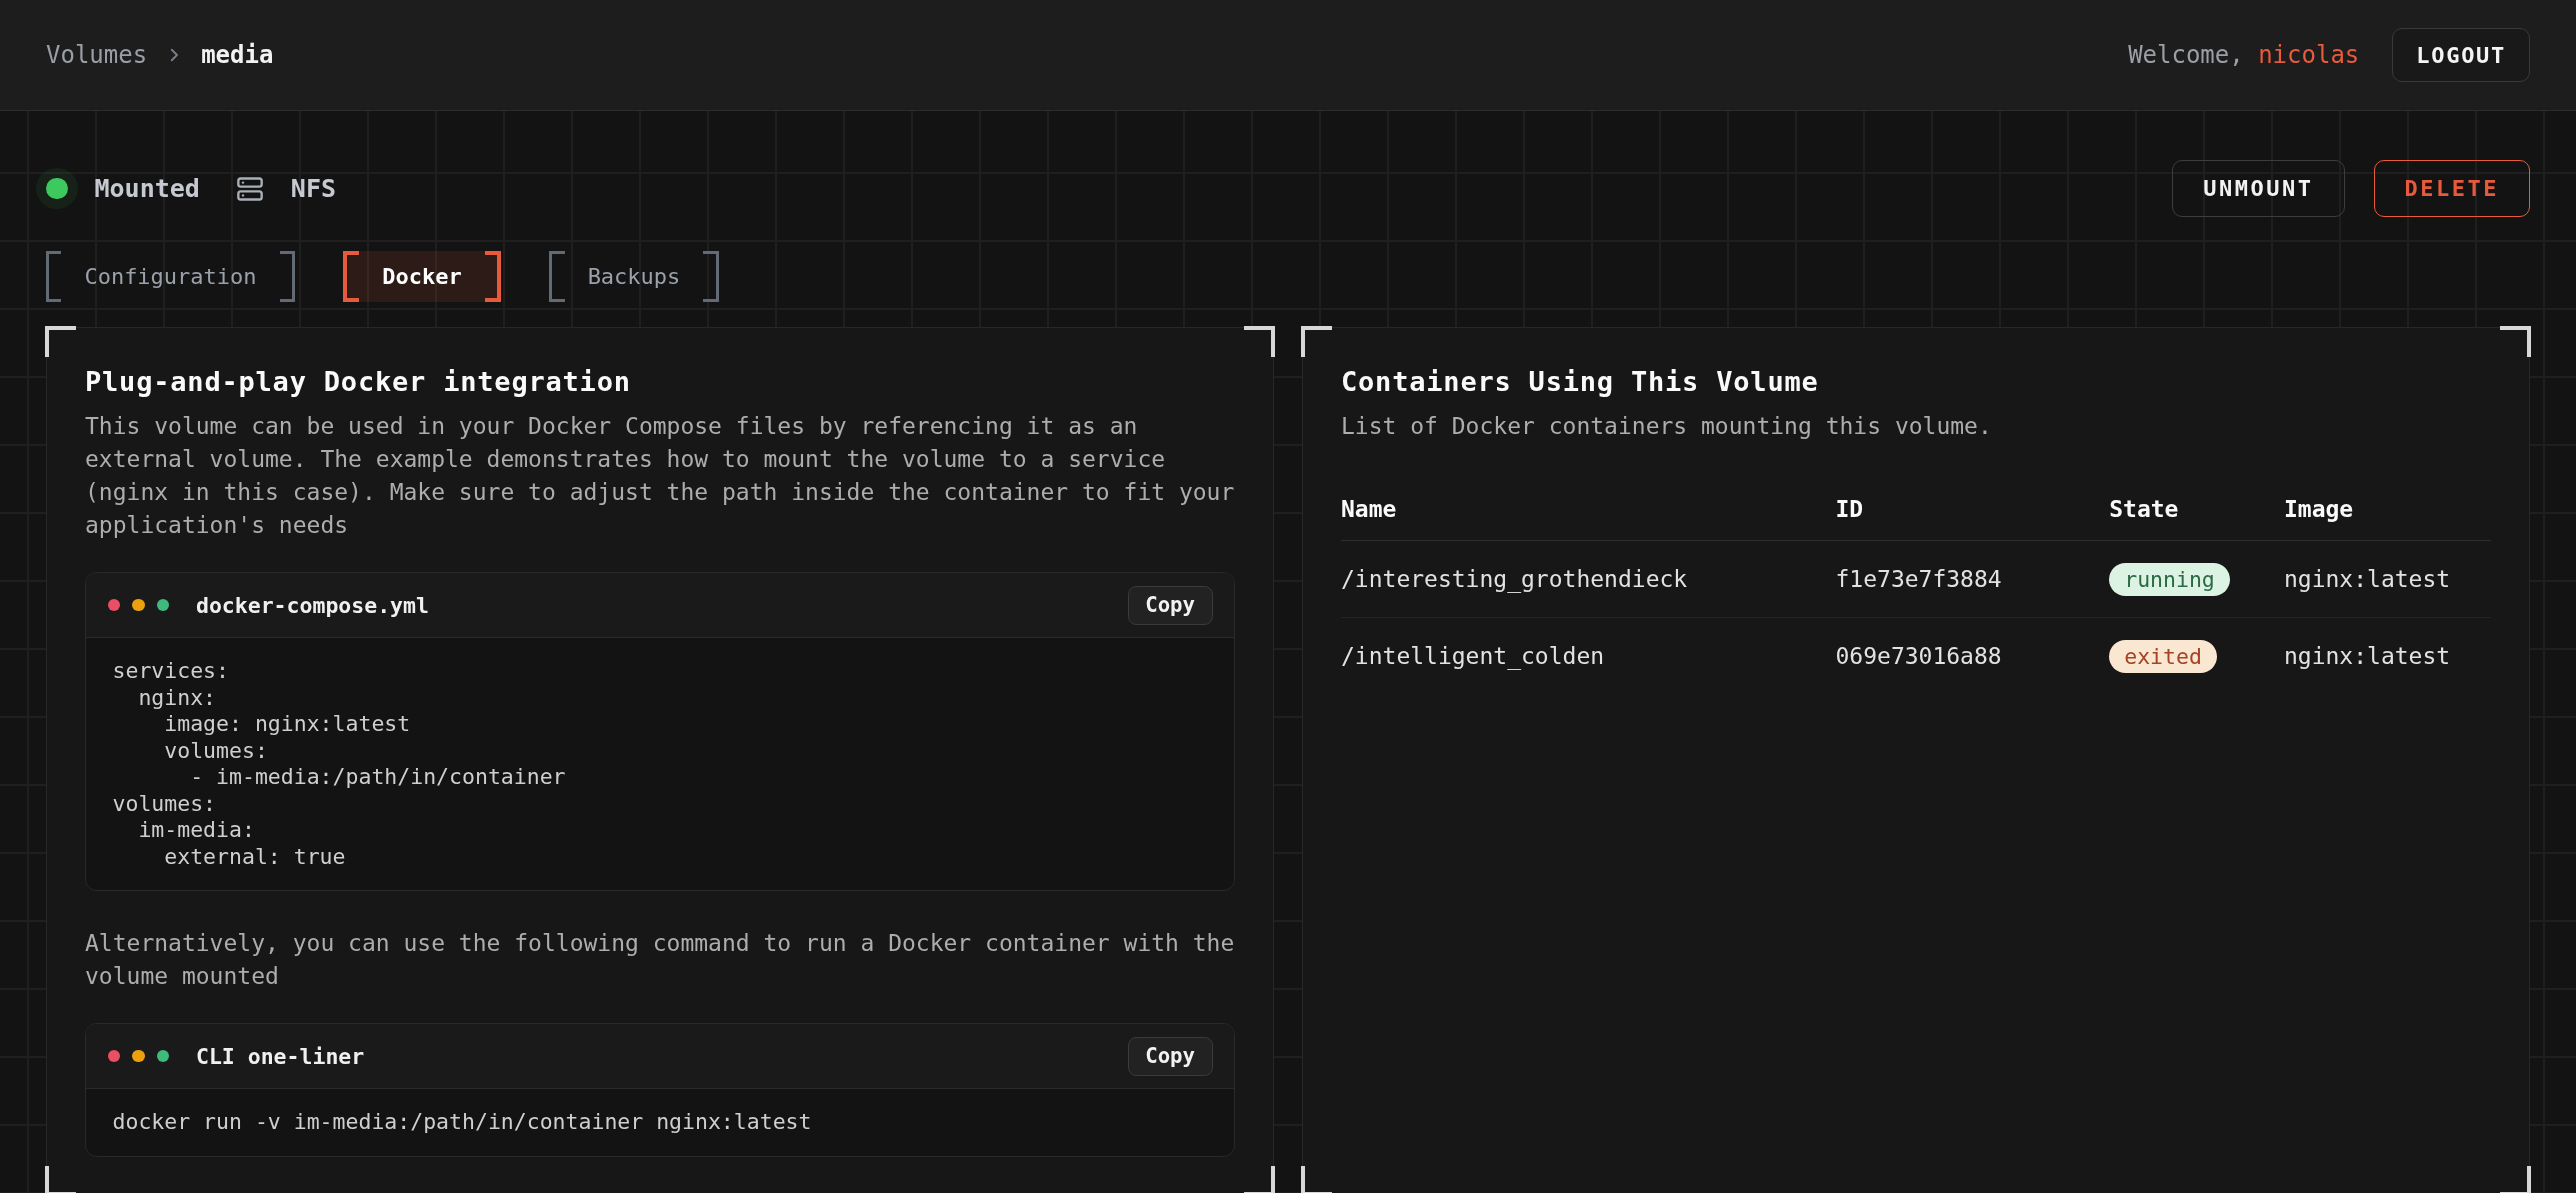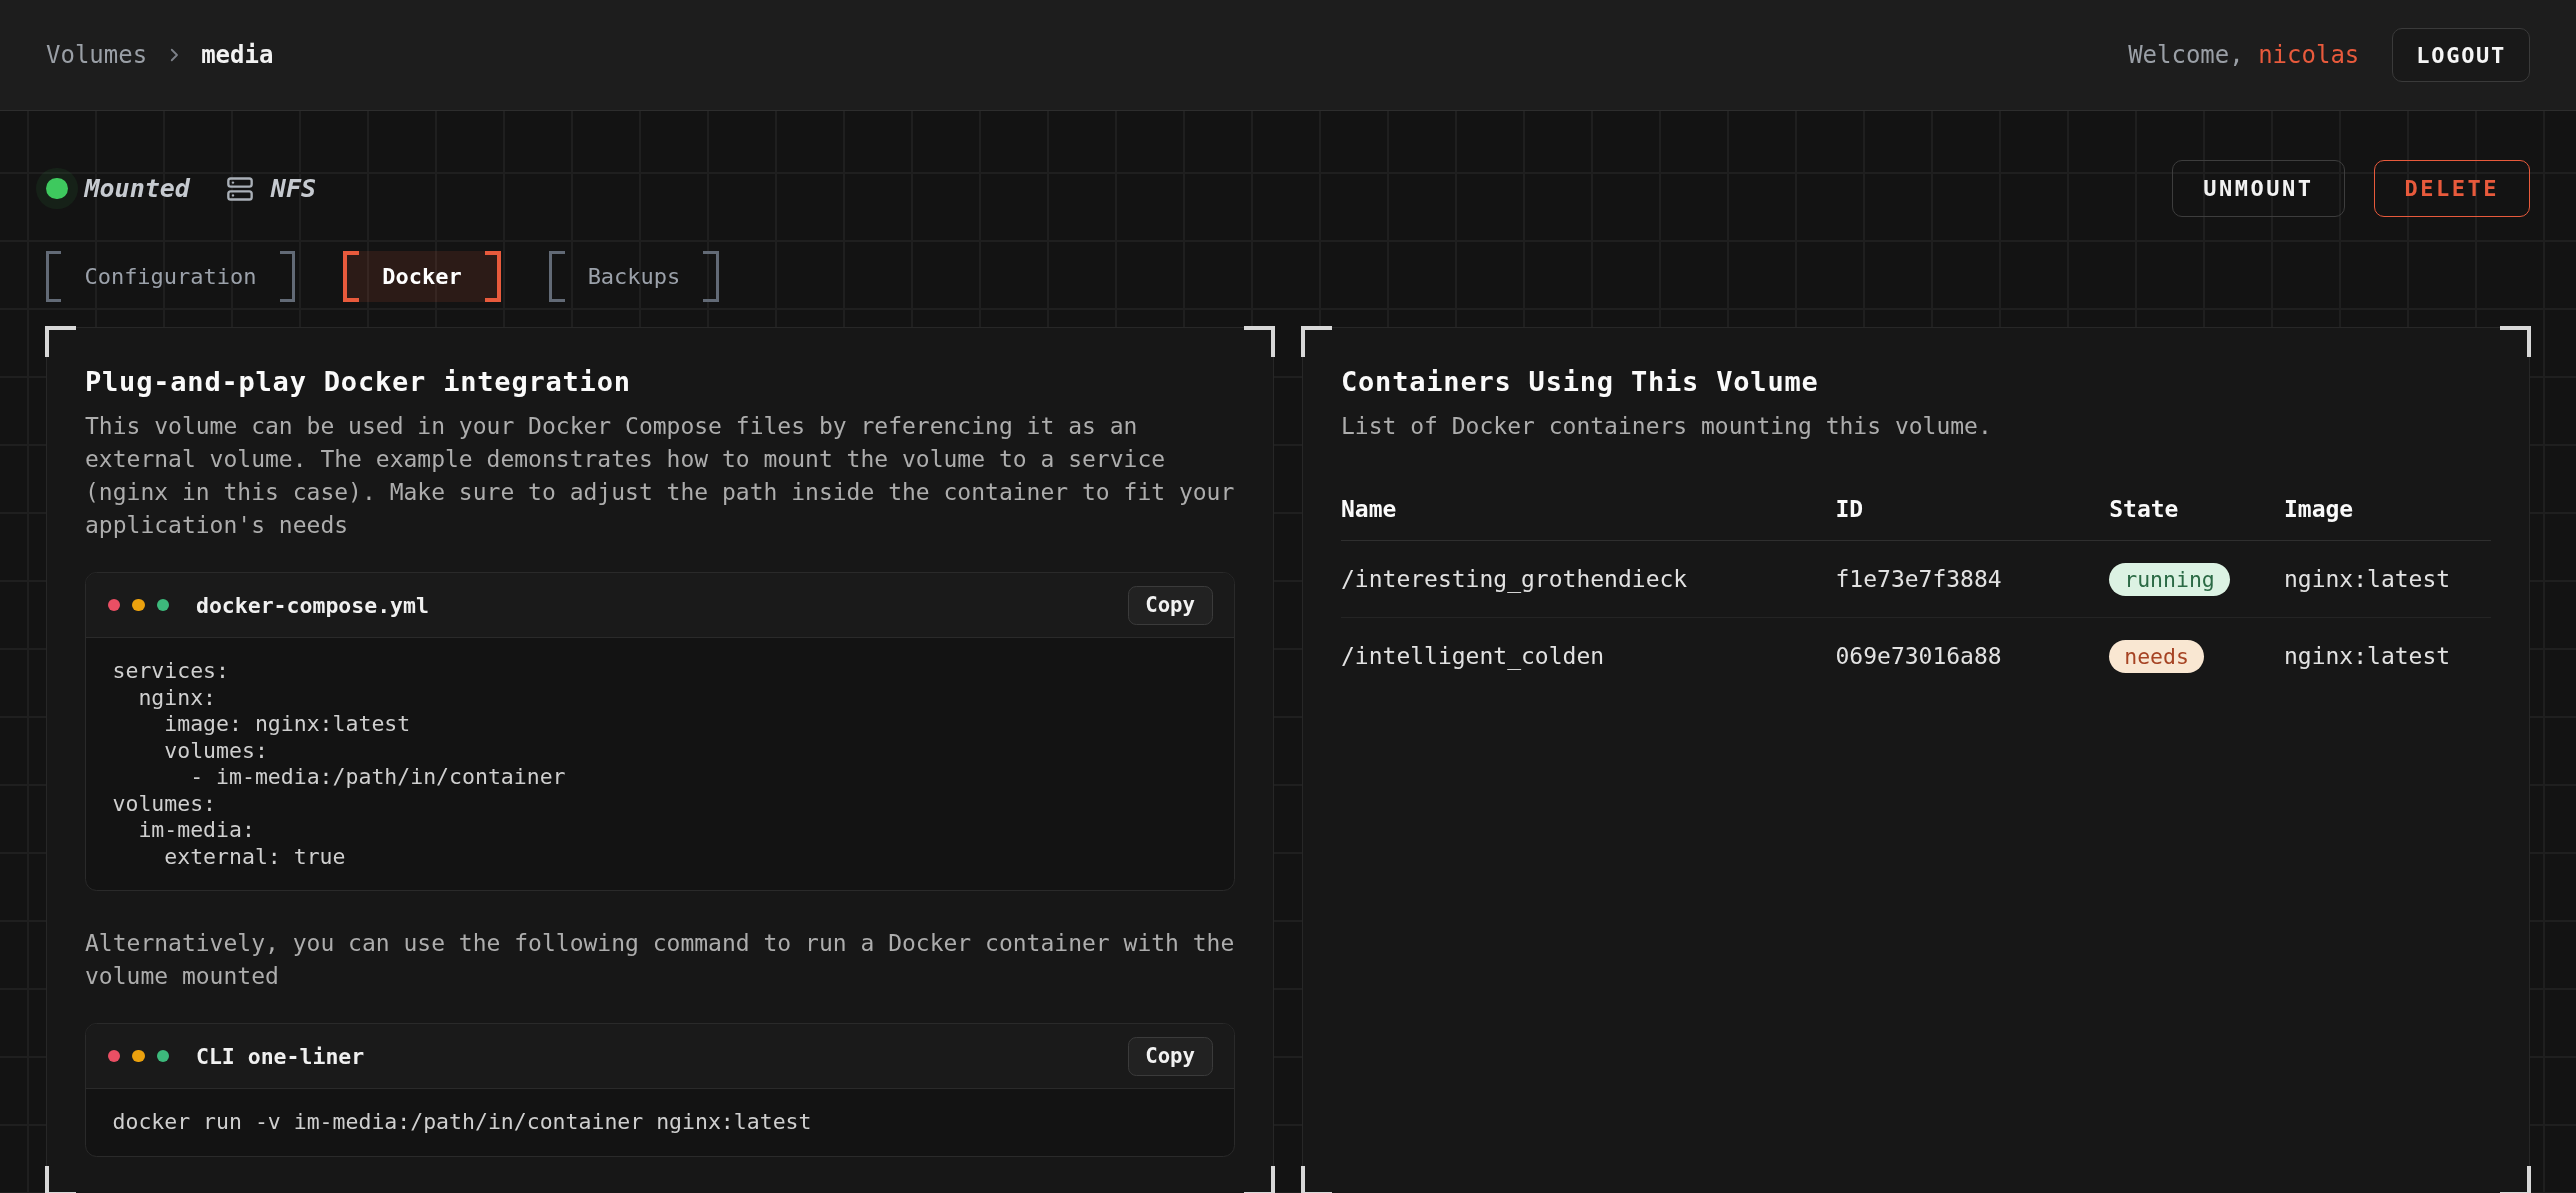--- a/index.html
+++ b/index.html
@@ -40,21 +40,21 @@
   .welcome .username{color:var(--accent);}
   .logout-btn{
     background:#191919;border:1.7px solid #3a3a3a;border-radius:10px;
     color:#f5f5f5;font-weight:bold;font-size:22px;letter-spacing:1.7px;
     padding:13.2px 23px;font-family:inherit;cursor:pointer;
   }
   
   .main{padding:0 46px;}
   .status-row{margin-top:50px;display:flex;align-items:center;justify-content:space-between;height:55px;}
   .status-left{display:flex;align-items:center;gap:36px;}
-  .status-item{display:flex;align-items:center;gap:17px;font-size:25px;font-weight:bold;color:#c6cad0;font-style:italic;}
+  .status-item{display:flex;align-items:center;gap:27px;font-size:25px;font-weight:bold;color:#c6cad0;}
   .dot{width:21.5px;height:21.5px;border-radius:50%;background:var(--green);
        box-shadow:0 0 0 10px rgba(62,201,94,.08);}
   .nfs-icon{display:flex;align-items:center;color:#aab0b8;}
   .actions{display:flex;gap:29px;}
   .btn{border-radius:10px;font-size:22px;font-weight:bold;letter-spacing:2.5px;
        padding:15px 30px;background:transparent;font-family:inherit;cursor:pointer;}
   .btn.unmount{border:1.7px solid #3d3d3d;color:#f2f2f2;}
   .btn.delete{border:1.7px solid var(--accent);color:var(--accent);}
   
   .tabs{margin-top:35px;display:flex;gap:48px;}
@@ -231,21 +231,21 @@
         </div>
         <div class="trow">
           <span>/interesting_grothendieck</span>
           <span>f1e73e7f3884</span>
           <span><span class="badge running">running</span></span>
           <span>nginx:latest</span>
         </div>
         <div class="trow">
           <span>/intelligent_colden</span>
           <span>069e73016a88</span>
-          <span><span class="badge exited">needs</span></span>
+          <span><span class="badge exited">exited</span></span>
           <span>nginx:latest</span>
         </div>
       </div>
     </section>
 
   </div>
 </main>
 
 
 </body></html>

